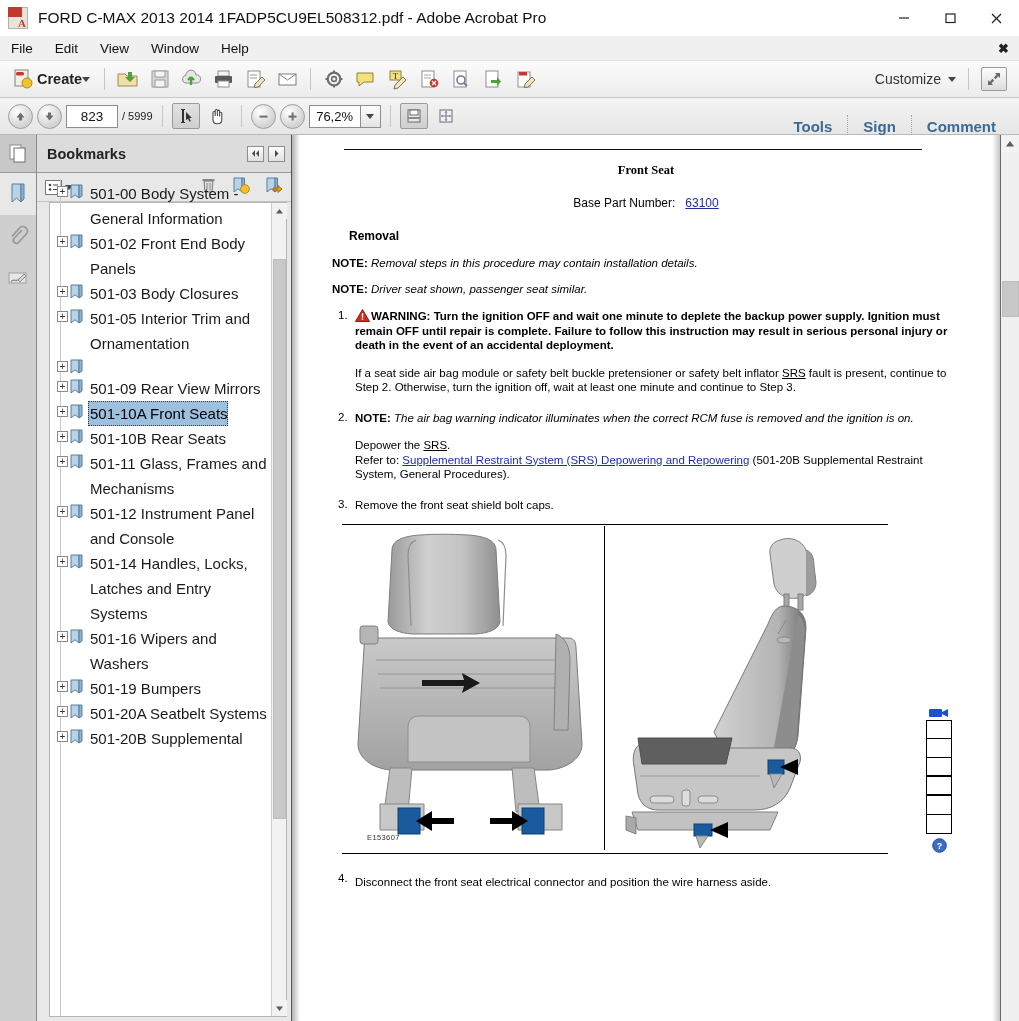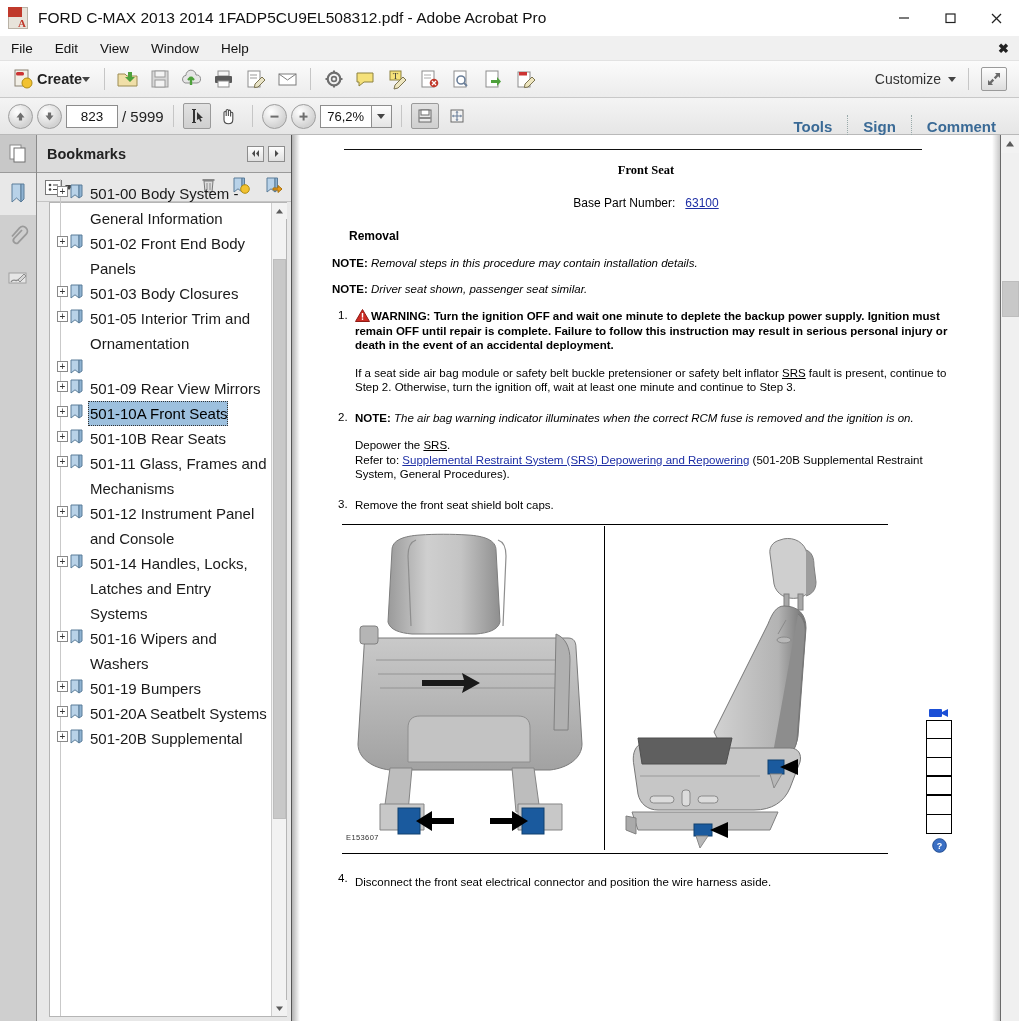--- a/index.html
+++ b/index.html
@@ -65,21 +65,21 @@
   }
   .circ-btn {
     width:25px;height:25px;border-radius:50%;
     background: radial-gradient(circle at 35% 30%, #ffffff, #d2d2d2 70%);
     border:1px solid #9e9e9e; display:flex;align-items:center;justify-content:center;
   }
   .pagebox {
     width:52px;height:23px;border:1px solid #8d8d8d;background:#fff;
     display:flex;align-items:center;justify-content:center;font-size:13.5px;color:#111;
   }
-  .pagetotal { font-size:15px; color:#222; white-space:nowrap; }
+  .pagetotal { font-size:11px; color:#222; white-space:nowrap; }
   .tool-sel {
     width:28px;height:26px;border:1px solid #9a9a9a;background:linear-gradient(#e2e2e2,#cfcfcf);
     display:flex;align-items:center;justify-content:center;border-radius:2px;
   }
   .tool-plain { width:28px;height:26px;display:flex;align-items:center;justify-content:center;}
   .zoombox {
     width:52px;height:23px;border:1px solid #8d8d8d;background:#fff;
     display:flex;align-items:center;justify-content:center;font-size:13px;color:#111;
   }
   .zoom-caret {
@@ -163,21 +163,21 @@
   .u { text-decoration: underline; }
   .lnk { color:#1d2ea5; text-decoration: underline; }
 
   
   .figure { position:relative; margin-top: 12px; height: 330px; }
   .fig-topline { position:absolute; left:10px; right:72px; top:0; height:1px; background:#000; }
   .fig-divider { position:absolute; left:272px; top:2px; bottom:4px; width:1px; background:#000; }
   .fig-botline { position:absolute; left:10px; right:72px; bottom:0; height:1px; background:#000; }
   .fig-left { position:absolute; left:10px; top:4px; width:258px; height:320px; }
   .fig-right { position:absolute; left:276px; top:4px; width:260px; height:320px; }
-  .fig-code { position:absolute; left:4px; bottom:6px; font-size:7.5px; color:#333; letter-spacing:0.4px; font-family:"Liberation Sans", sans-serif;}
+  .fig-code { position:absolute; left:25px; bottom:6px; font-size:7.5px; color:#333; letter-spacing:0.4px; font-family:"Liberation Sans", sans-serif;}
 
   .float-tb { position:absolute; right:8px; top:182px; width:26px; }
   .ft-cam { width:26px; height:14px; display:flex; align-items:center; justify-content:center; }
   .ft-cell { width:26px; height:19px; border:1px solid #000; border-top:none; background:#fff; }
   .ft-cell.first { border-top:1px solid #000; }
   .ft-cell.thick { border-bottom:2px solid #000; }
   .ft-help { width:26px; height:18px; display:flex; align-items:center; justify-content:center; margin-top:2px; }
   .shadow-l { position:absolute; left:0; top:0; bottom:0; width:8px; background:linear-gradient(to right, rgba(0,0,0,0.30), rgba(0,0,0,0)); }
   .shadow-r { position:absolute; right:0; top:0; bottom:0; width:8px; background:linear-gradient(to left, rgba(0,0,0,0.22), rgba(0,0,0,0)); }
 </style>

